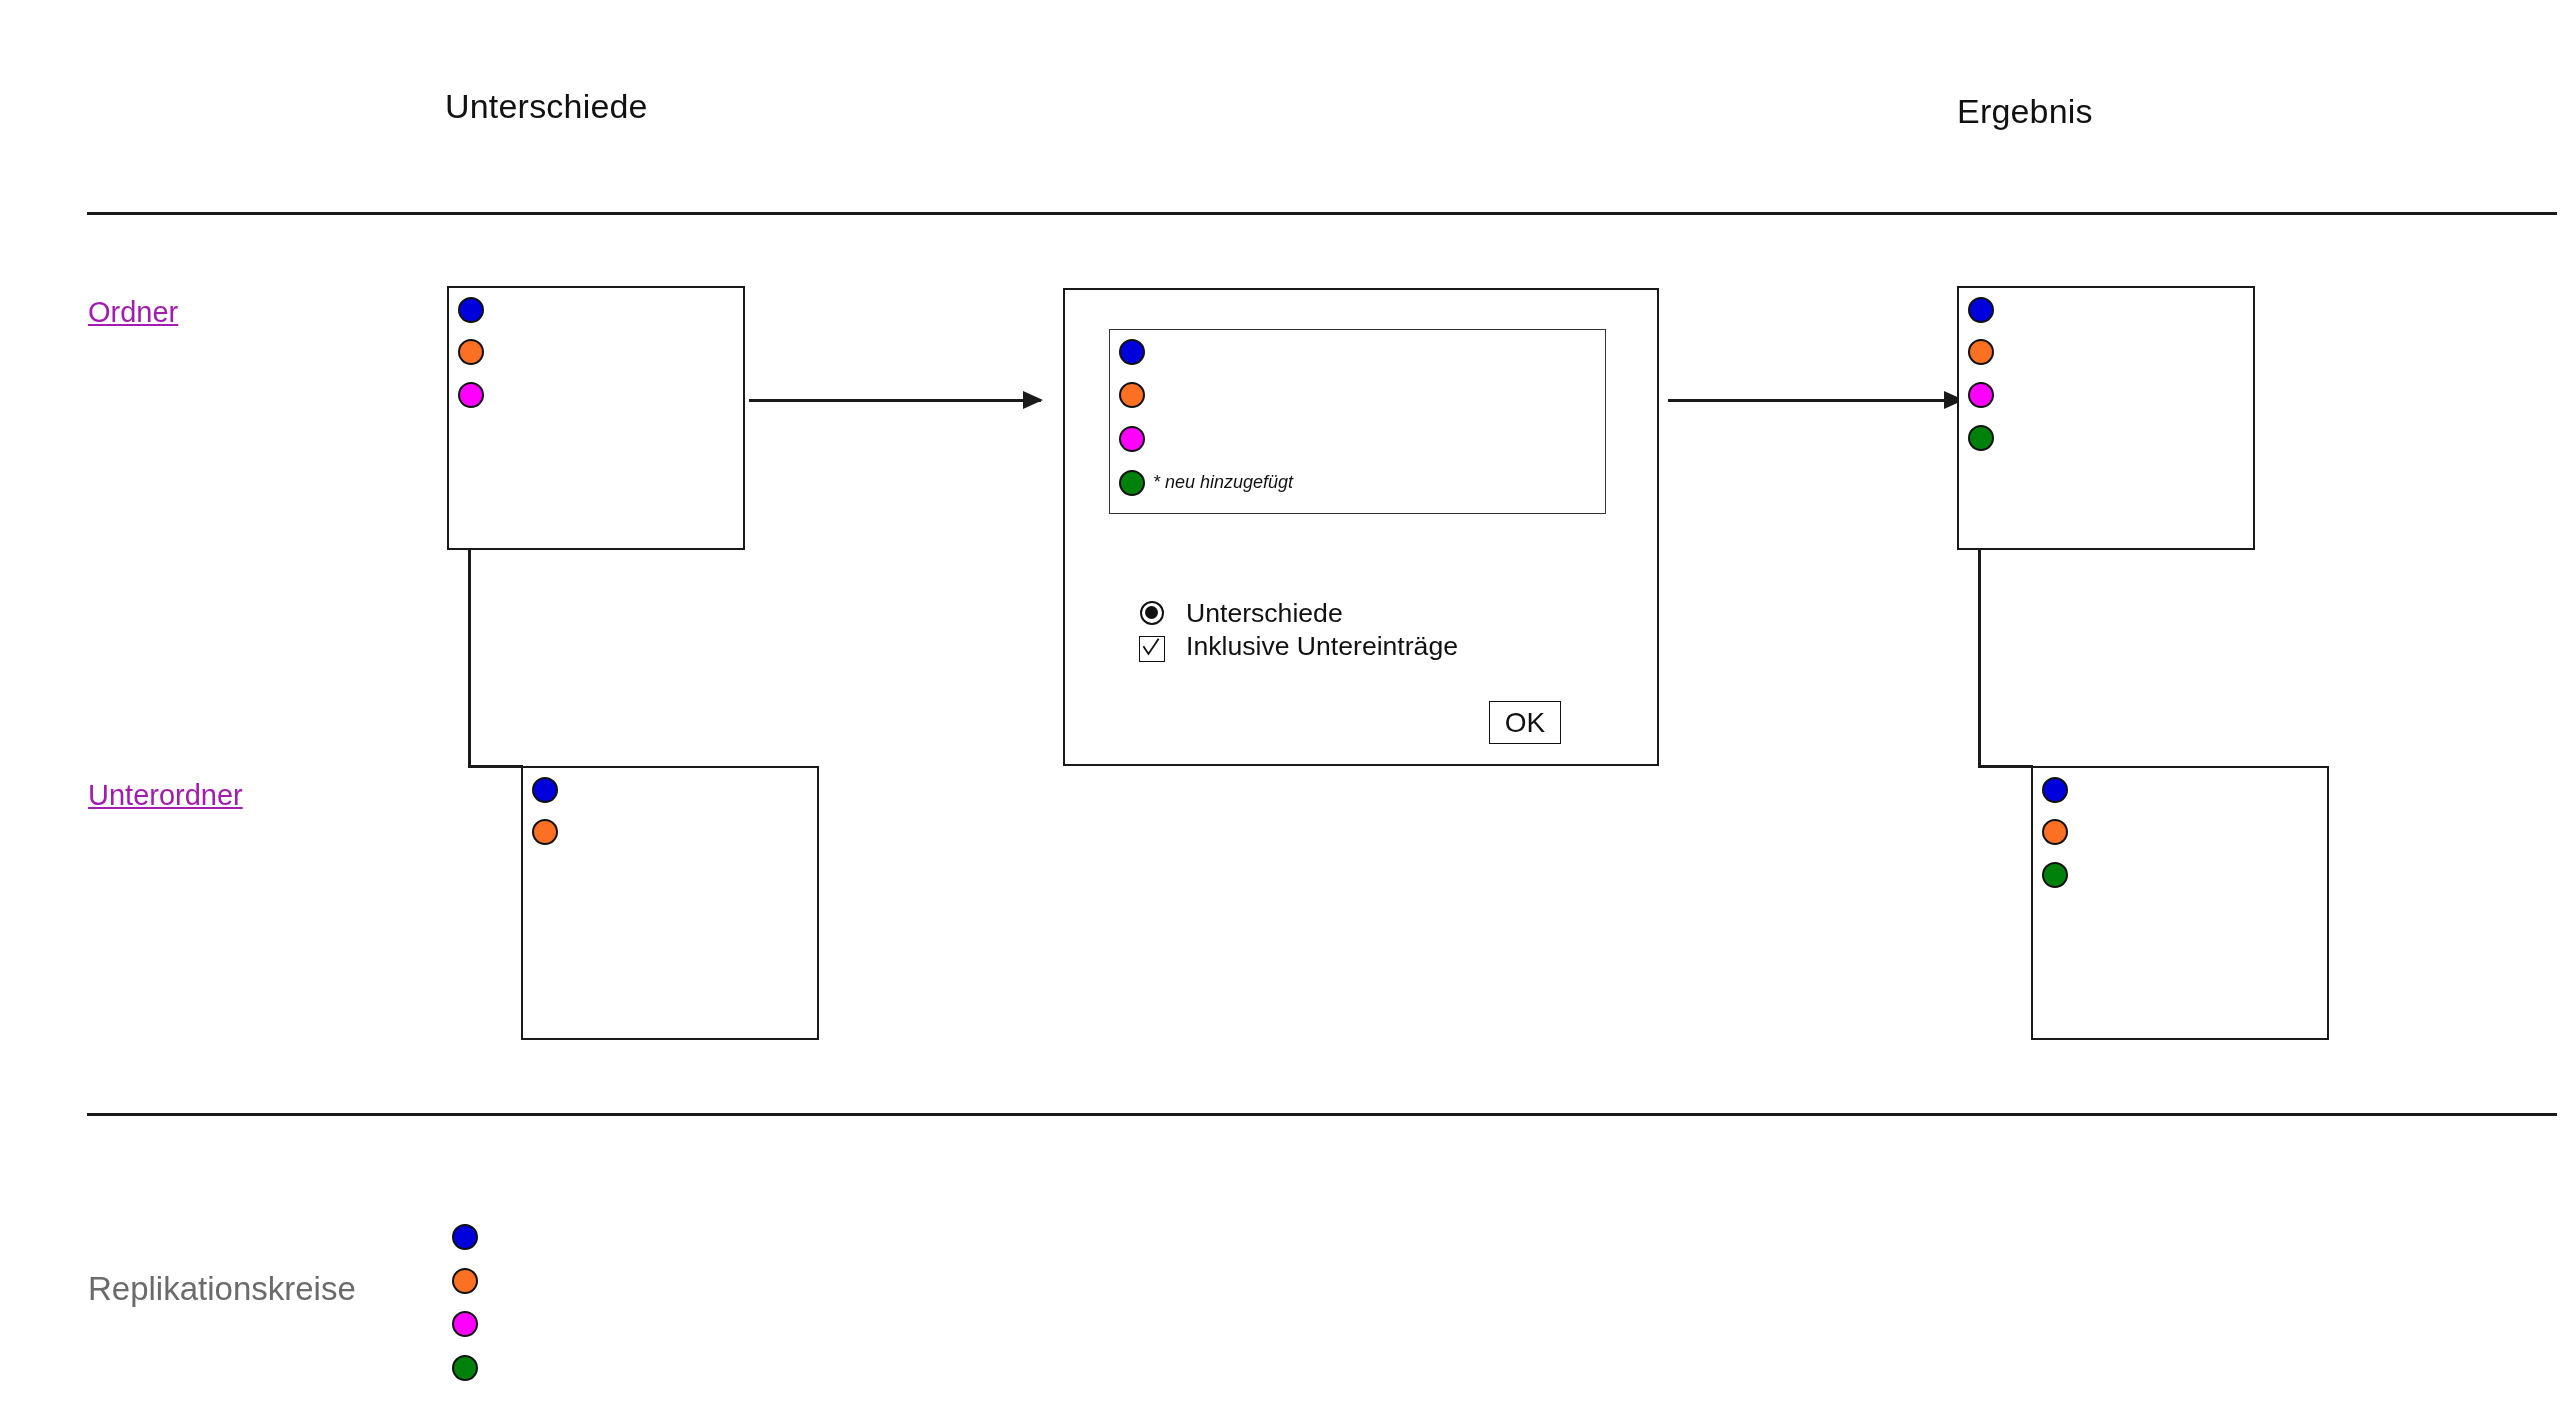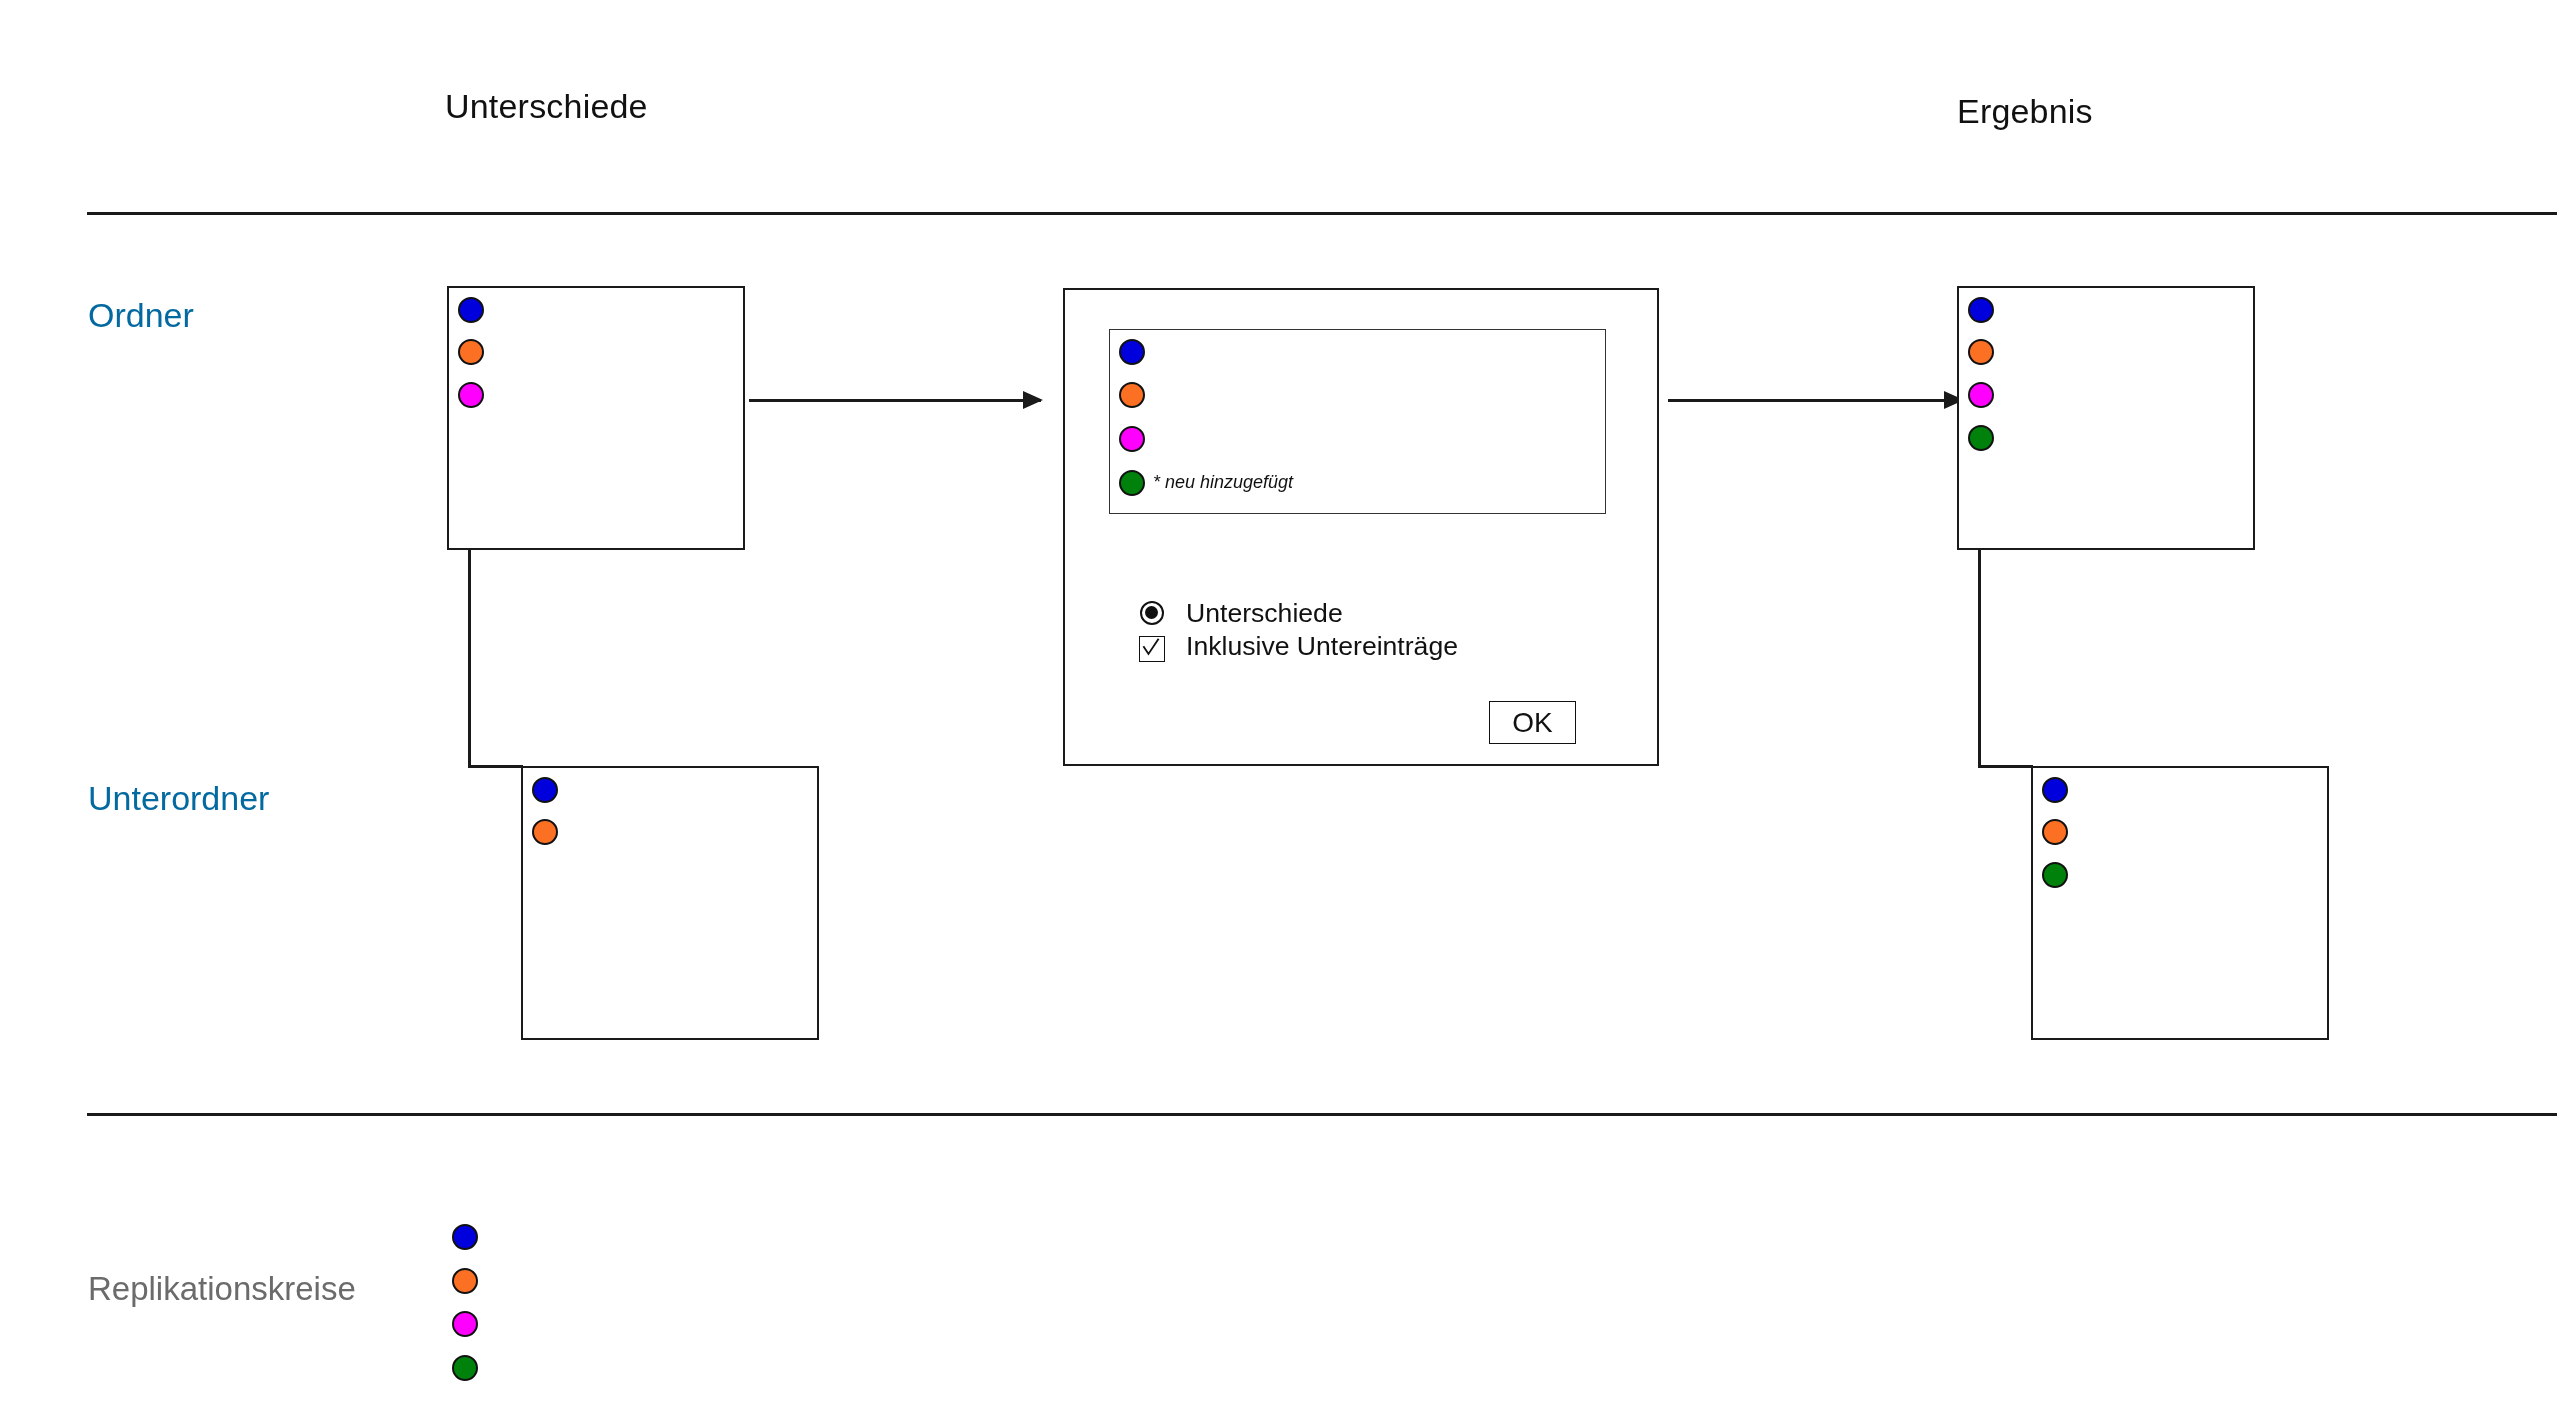--- a/index.html
+++ b/index.html
@@ -33,23 +33,24 @@
     font-size: 34px;
     line-height: 1.22;
     color: #111111;
     white-space: nowrap;
     letter-spacing: 0.2px;
   }
   .hdr i { font-style: italic; }
 
   .rowlabel {
     position: absolute;
-    font-size: 34px;
-    color: #0369a1;
-    white-space: nowrap;
+    font-size: 29px;
+    color: #a21caf;
+    white-space: nowrap;
+    text-decoration: underline;
   }
 
   .legendlabel {
     position: absolute;
     font-size: 33px;
     color: #6b6b6b;
     white-space: nowrap;
     margin-top: 47px;
   }
 
@@ -227,21 +228,21 @@
     </span>
     <span class="ctl-label" style="left:121px; top:308px;">Unterschiede</span>
 
     <span class="checkbox" style="left:74px; top:346px;">
       <svg width="22" height="22" viewBox="0 0 26 26" aria-hidden="true">
         <polyline points="4,11 10,20 22,2" fill="none" stroke="#111111" stroke-width="2.2"></polyline>
       </svg>
     </span>
     <span class="ctl-label" style="left:121px; top:341px;">Inklusive Untereinträge</span>
 
-    <div class="okbtn" style="left:424px; top:411px; width:87px; height:43px;">
+    <div class="okbtn" style="left:424px; top:411px; width:72px; height:43px;">
       <span>OK</span>
     </div>
   </div>
 
   <div class="arrow" style="left:1668px; top:399px; width:294px;"></div>
 
   <div class="fbox" style="left:1957px; top:286px; width:298px; height:264px;">
     <span class="dot s" style="left:8.6px; top:8.6px; background:#0000DD;"></span>
     <span class="dot s" style="left:8.6px; top:51px; background:#FB7023;"></span>
     <span class="dot s" style="left:8.6px; top:94px; background:#FF00FF;"></span>

